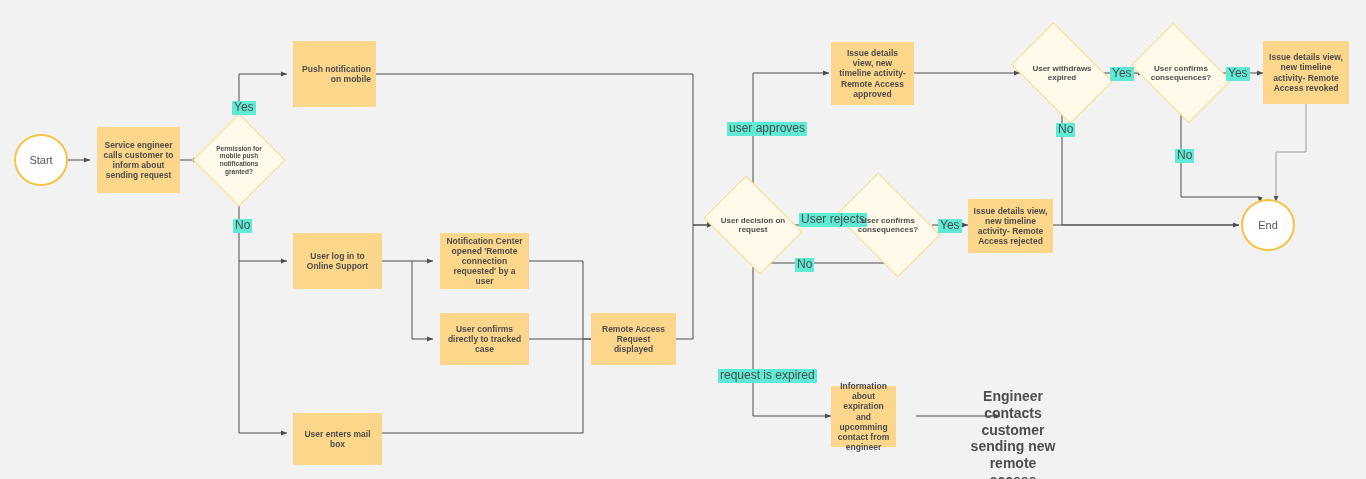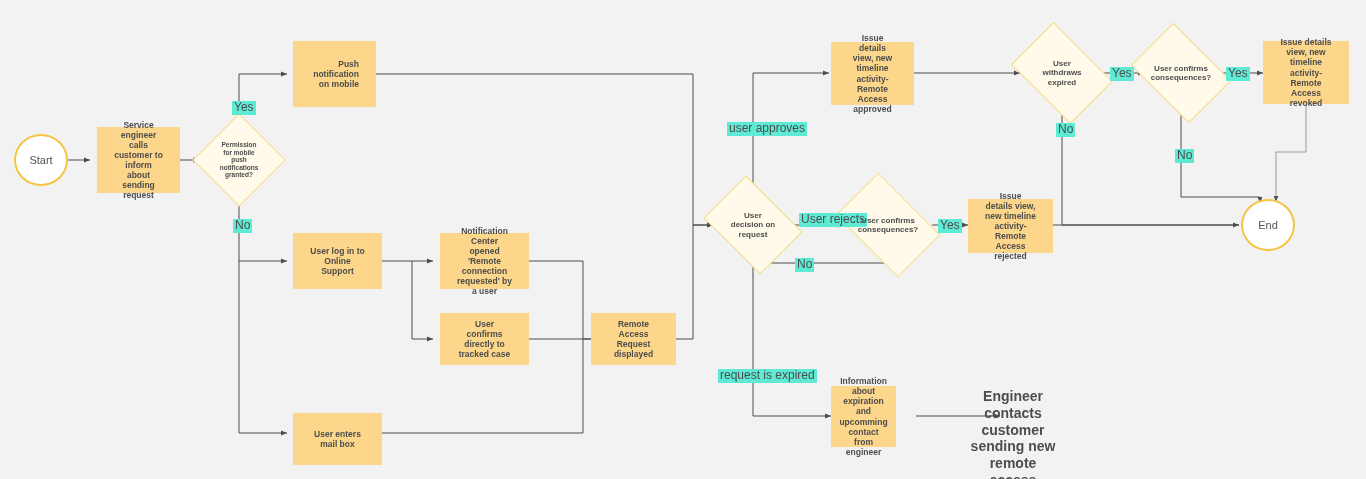--- a/index.html
+++ b/index.html
@@ -33,21 +33,21 @@
     display: flex;
     align-items: center;
     justify-content: center;
     text-align: center;
     color: #4d4d4d;
     line-height: 1.18;
   }
   .node .label {
     display: block;
     white-space: pre-line;
-    padding: 0 16px;
+    padding: 0 4px;
   }
   .proc {
     background: #fcd68a;
     border: 1px solid #fcd68a;
     font-size: 8.5px;
     font-weight: bold;
   }
   .terminator {
     background: #ffffff;
     border: 2px solid #f6c342;

